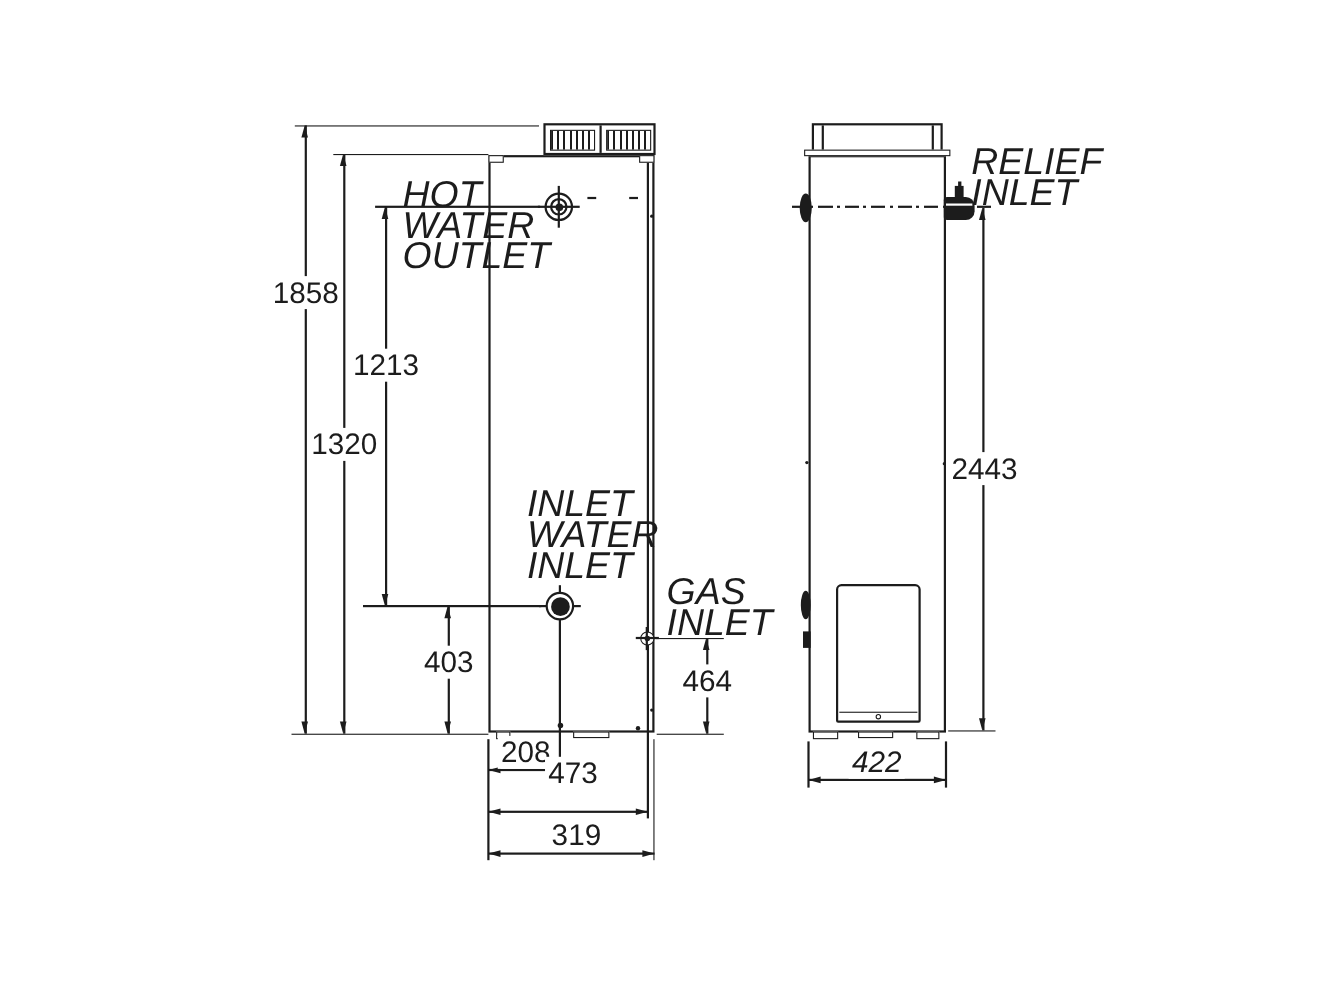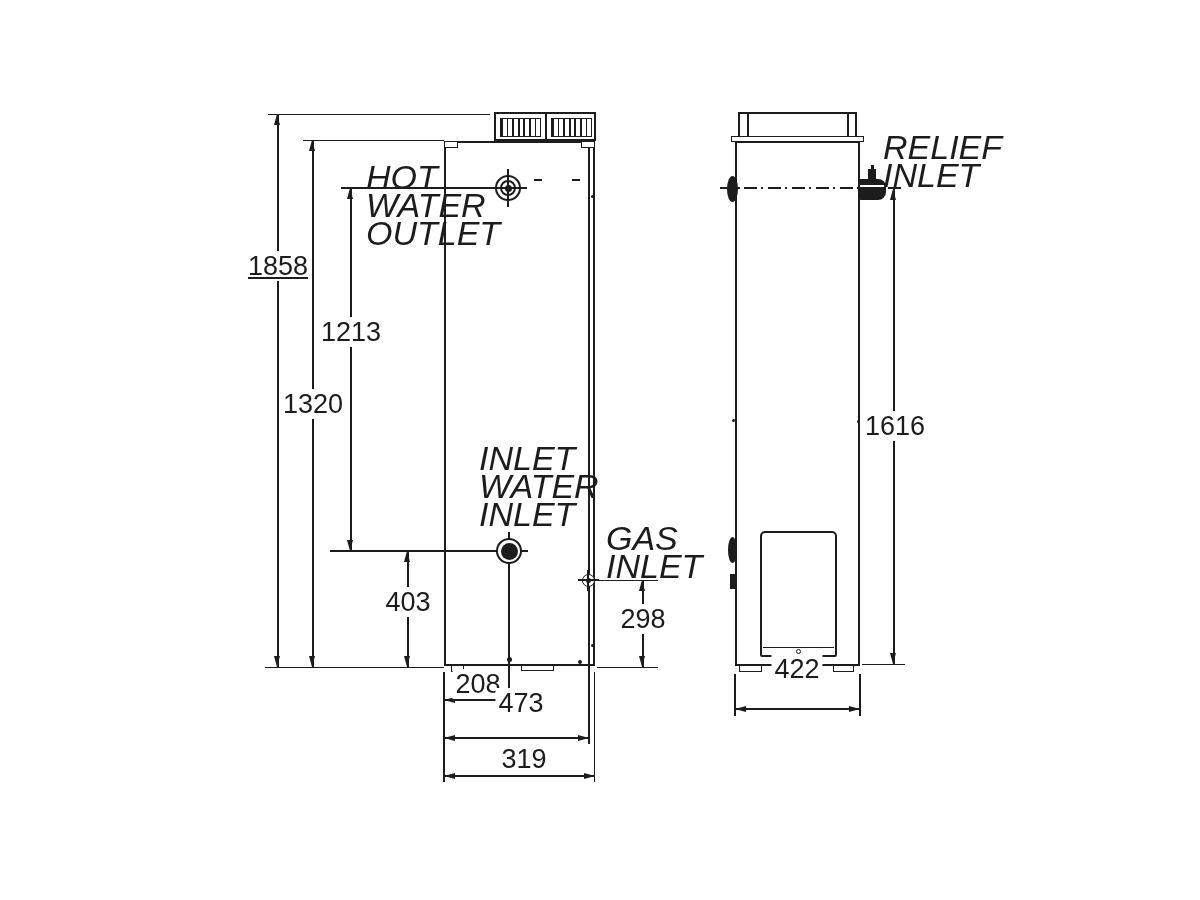--- a/index.html
+++ b/index.html
@@ -74,41 +74,41 @@
   <div class="ln" style="left:330px; top:550.3px; width:162px; height:1.4px;"></div>
   <div class="ln" style="left:265px; top:666.6px; width:179px; height:1.4px;"></div>
   <div class="ln" style="left:597px; top:666.6px; width:61px; height:1.4px;"></div>
   <div class="ln" style="left:596px; top:579.6px; width:62px; height:1.4px;"></div>
   <div class="ln" style="left:443.3px; top:672px; width:1.4px; height:110px;"></div>
   <div class="ln" style="left:593.6px; top:672px; width:1.4px; height:110px;"></div>
 
   <div class="ln" style="left:277.3px; top:114px; width:1.4px; height:553px;"></div>
   <div class="arr au" style="left:274px; top:114px;"></div>
   <div class="arr ad" style="left:274px; top:656px;"></div>
-  <div class="dimlbl" style="left:278px; top:251px;text-decoration:underline;">1858</div>
+  <div class="dimlbl" style="left:278px; top:251px;">1858</div>
 
   <div class="ln" style="left:312.3px; top:140px; width:1.4px; height:527px;"></div>
   <div class="arr au" style="left:309px; top:140px;"></div>
   <div class="arr ad" style="left:309px; top:656px;"></div>
   <div class="dimlbl" style="left:313px; top:389px;">1320</div>
 
   <div class="ln" style="left:350.3px; top:188px; width:1.4px; height:363px;"></div>
   <div class="arr au" style="left:347px; top:188px;"></div>
   <div class="arr ad" style="left:347px; top:540px;"></div>
   <div class="dimlbl" style="left:351px; top:317px;">1213</div>
 
   <div class="ln" style="left:407.3px; top:551px; width:1.4px; height:116px;"></div>
   <div class="arr au" style="left:404px; top:551px;"></div>
   <div class="arr ad" style="left:404px; top:656px;"></div>
   <div class="dimlbl" style="left:408px; top:587px;">403</div>
 
   <div class="ln" style="left:642.3px; top:580px; width:1.4px; height:87px;"></div>
   <div class="arr au" style="left:639px; top:580px;"></div>
   <div class="arr ad" style="left:639px; top:656px;"></div>
-  <div class="dimlbl" style="left:643px; top:604px;">298</div>
+  <div class="dimlbl" style="left:643px; top:604px;">464</div>
 
   <div class="ln" style="left:444px; top:699.3px; width:66px; height:1.4px;"></div>
   <div class="arr al" style="left:444px; top:696.5px;"></div>
   <div class="arr ar" style="left:499px; top:696.5px;"></div>
   <div class="dimlbl" style="left:478px; top:669px;">208</div>
 
   <div class="ln" style="left:444px; top:737.3px; width:145px; height:1.4px;"></div>
   <div class="arr al" style="left:444px; top:734.5px;"></div>
   <div class="arr ar" style="left:578px; top:734.5px;"></div>
   <div class="dimlbl" style="left:521px; top:688px;">473</div>
@@ -158,27 +158,27 @@
 
   <div class="box thin" style="left:739px; top:665px; width:23px; height:7px;"></div>
   <div class="box thin" style="left:780px; top:665px; width:32px; height:6px;"></div>
   <div class="box thin" style="left:833px; top:665px; width:21px; height:7px;"></div>
   <div class="dot" style="left:857px; top:420px; width:3px; height:3px;"></div>
 
   <div class="ln" style="left:862px; top:663.6px; width:43px; height:1.4px;"></div>
   <div class="ln" style="left:893.3px; top:189px; width:1.4px; height:475px;"></div>
   <div class="arr au" style="left:890px; top:189px;"></div>
   <div class="arr ad" style="left:890px; top:653px;"></div>
-  <div class="dimlbl" style="left:895px; top:411px;">1616</div>
+  <div class="dimlbl" style="left:895px; top:411px;">2443</div>
 
   <div class="ln" style="left:734.3px; top:674px; width:1.4px; height:42px;"></div>
   <div class="ln" style="left:859.3px; top:674px; width:1.4px; height:42px;"></div>
   <div class="ln" style="left:735px; top:708.3px; width:125px; height:1.4px;"></div>
   <div class="arr al" style="left:735px; top:705.5px;"></div>
   <div class="arr ar" style="left:849px; top:705.5px;"></div>
-  <div class="dimlbl" style="left:797px; top:654px;">422</div>
+  <div class="dimlbl" style="left:797px; top:678px;font-style:italic;">422</div>
 
   <div class="txt" style="left:883px; top:133px;">
     <div>RELIEF</div>
     <div>INLET</div>
   </div>
 
 </div>
 
 </body></html>

